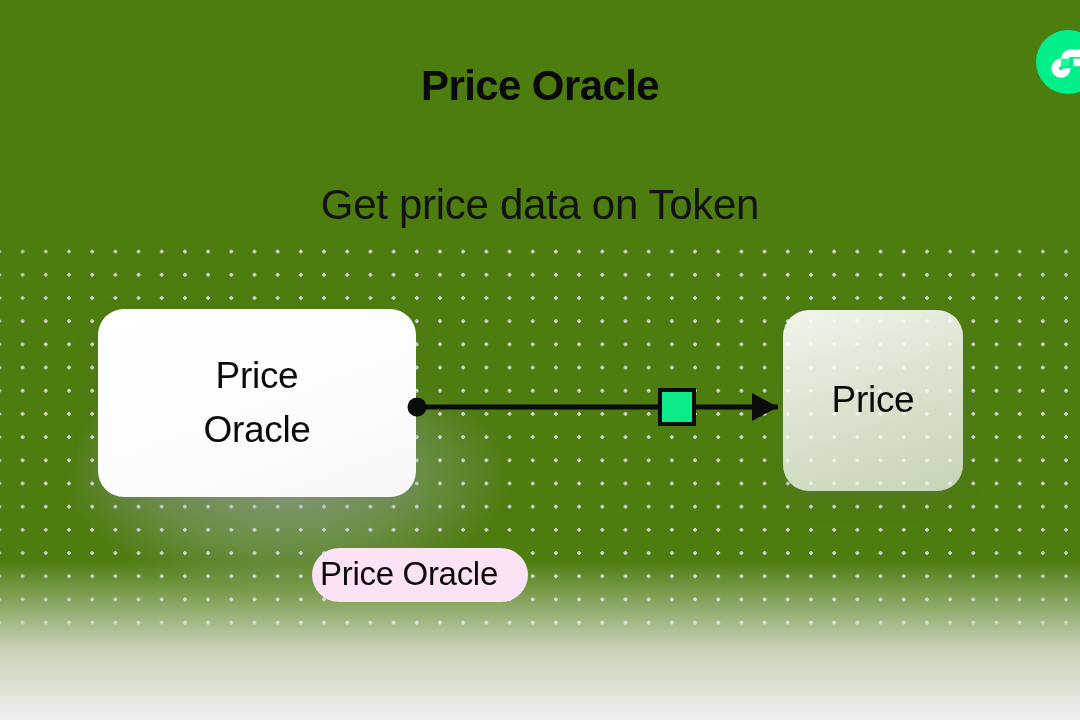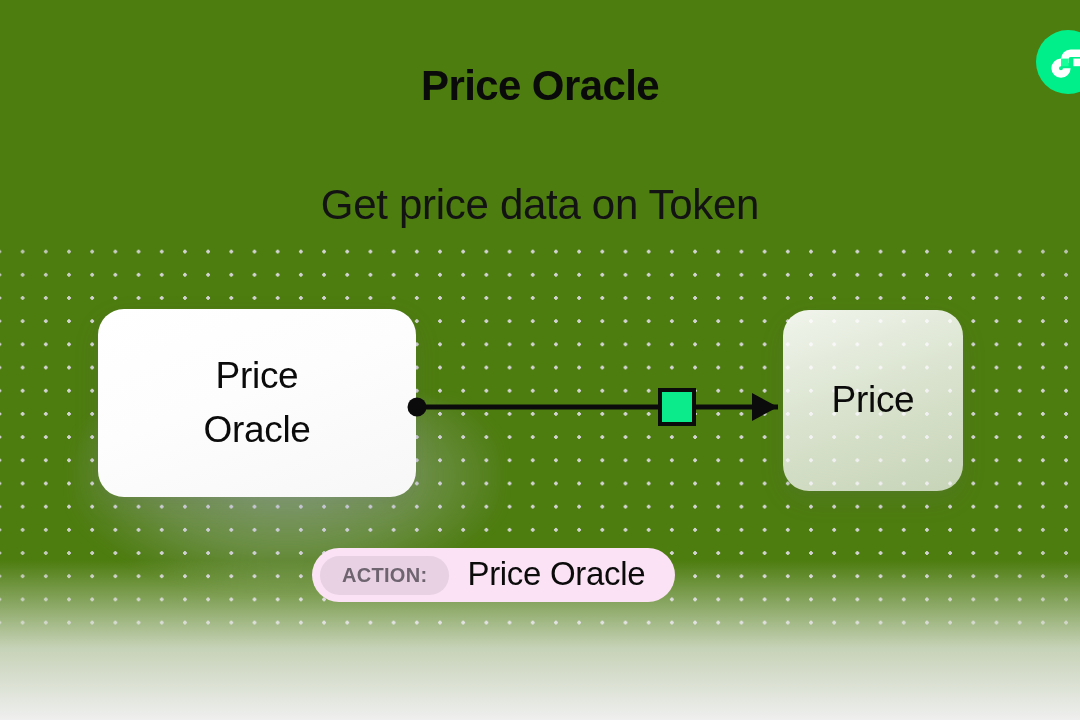--- a/index.html
+++ b/index.html
@@ -212,17 +212,16 @@
   <div class="connector">
     <svg width="400" height="62" viewBox="0 0 400 62" aria-hidden="true">
       <line x1="17" y1="31" x2="378" y2="31" stroke="#0b0b0b" stroke-width="5"></line>
       <circle cx="17" cy="31" r="9.5" fill="#0b0b0b"></circle>
       <rect x="260" y="14" width="34" height="34" fill="#0ceb8b" stroke="#0b0b0b" stroke-width="4"></rect>
       <polygon points="378,31 352,17 352,45" fill="#0b0b0b"></polygon>
     </svg>
   </div>
 
   <div class="action-bar">
-    <span class="action-tag">ACTION:</span>
     <span class="action-value">Price Oracle</span>
   </div>
 
 </div>
 
 </body></html>

